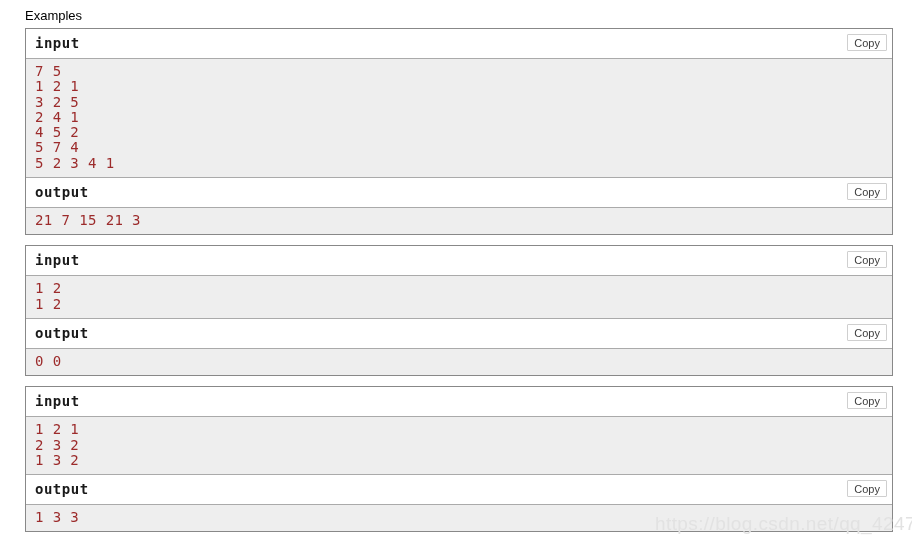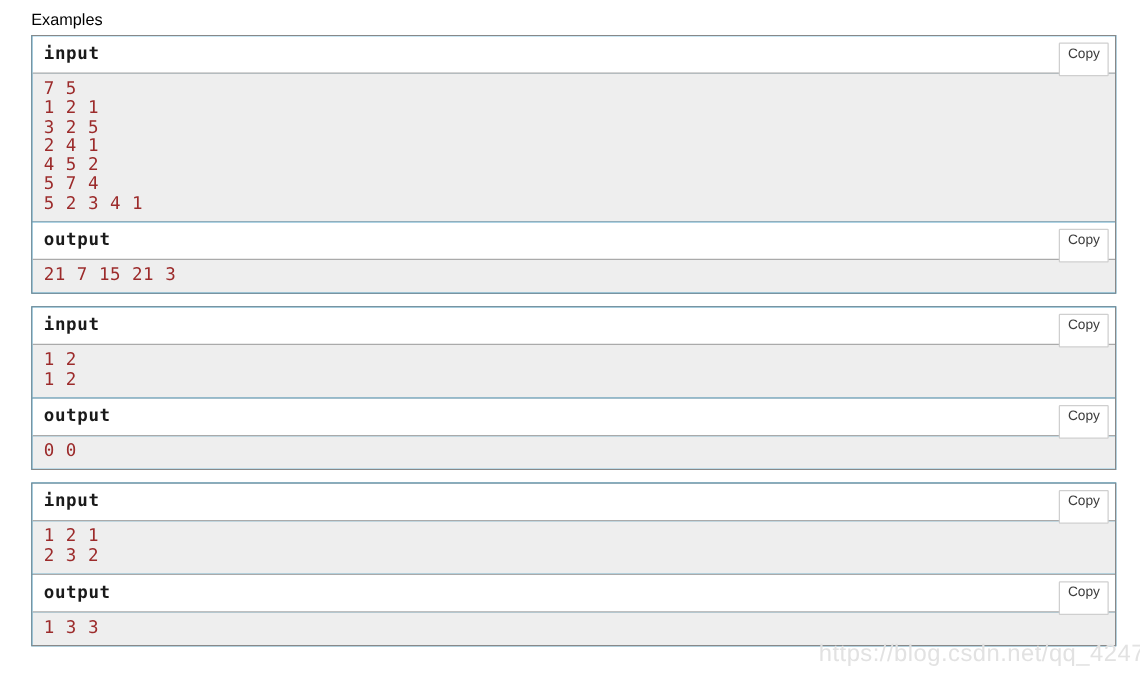--- a/index.html
+++ b/index.html
@@ -28,21 +28,21 @@
     font-size: 13px;
     font-weight: normal;
     color: #000000;
     line-height: 16px;
     margin: 4px 0 4px 0;
     letter-spacing: 0px;
   }
 
   .sample-test {
     border: 1px solid #888888;
-    background: #0ea5e9;
+    background: #4c1d95;
     margin-bottom: 10px;
     box-sizing: border-box;
   }
 
   .block-title {
     position: relative;
     height: 30px;
     background: #ffffff;
     border-bottom: 1px solid #aaaaaa;
     box-sizing: border-box;
@@ -56,21 +56,21 @@
     line-height: 29px;
     padding-left: 9px;
     letter-spacing: 0.5px;
     display: inline-block;
   }
 
   .copy-btn {
     position: absolute;
     right: 5px;
     top: 5px;
-    height: 27px;
+    height: 17px;
     min-width: 34px;
     padding: 0 6px;
     box-sizing: border-box;
     border: 1px solid #cfcfcf;
     background: #ffffff;
     color: #3d3d3d;
     font-family: "Liberation Sans", sans-serif;
     font-size: 11px;
     line-height: 17px;
     text-align: center;
@@ -162,20 +162,21 @@
   </div>
 
   <div class="sample-test">
     <div class="block-title">
       <span class="label">input</span>
       <div class="copy-btn">Copy</div>
     </div>
     <div class="block-body">
       <div class="line">1 2 1</div>
       <div class="line">2 3 2</div>
+      <div class="line">1 3 2</div>
     </div>
     <div class="io-divider"></div>
     <div class="block-title">
       <span class="label">output</span>
       <div class="copy-btn">Copy</div>
     </div>
     <div class="block-body">
       <div class="line">1 3 3</div>
     </div>
   </div>

